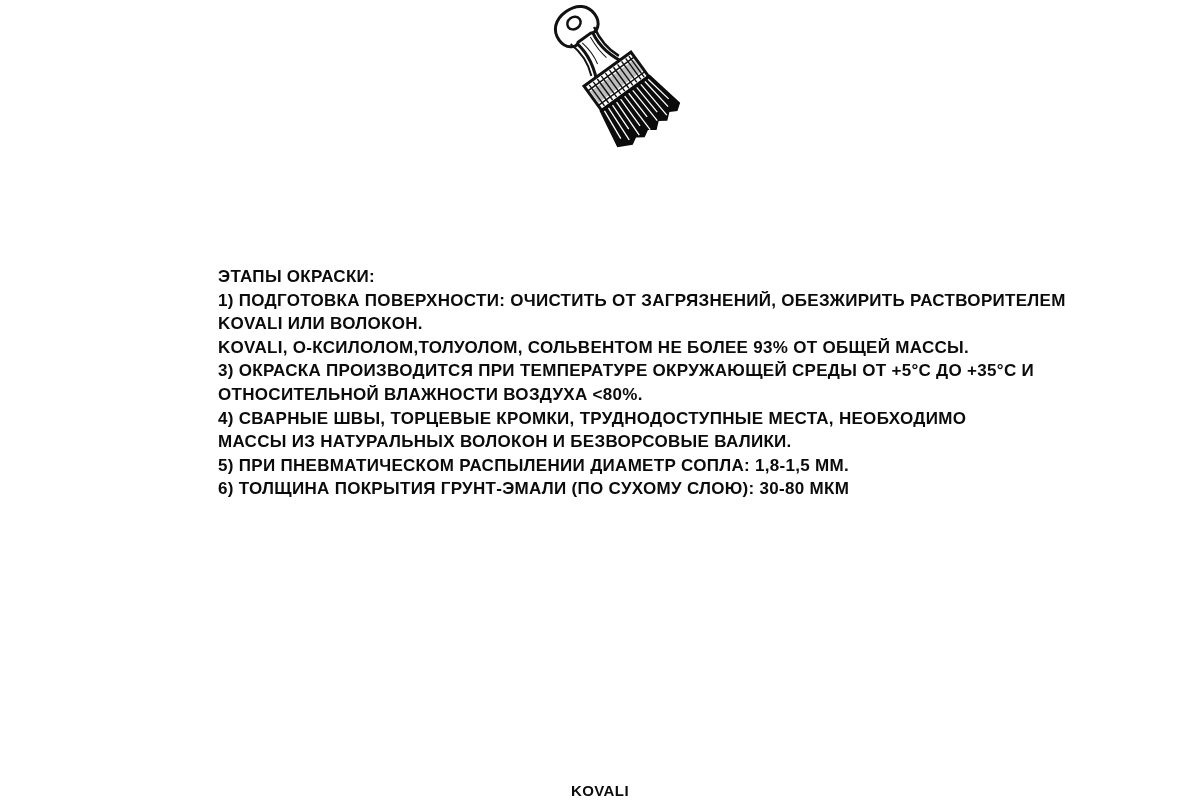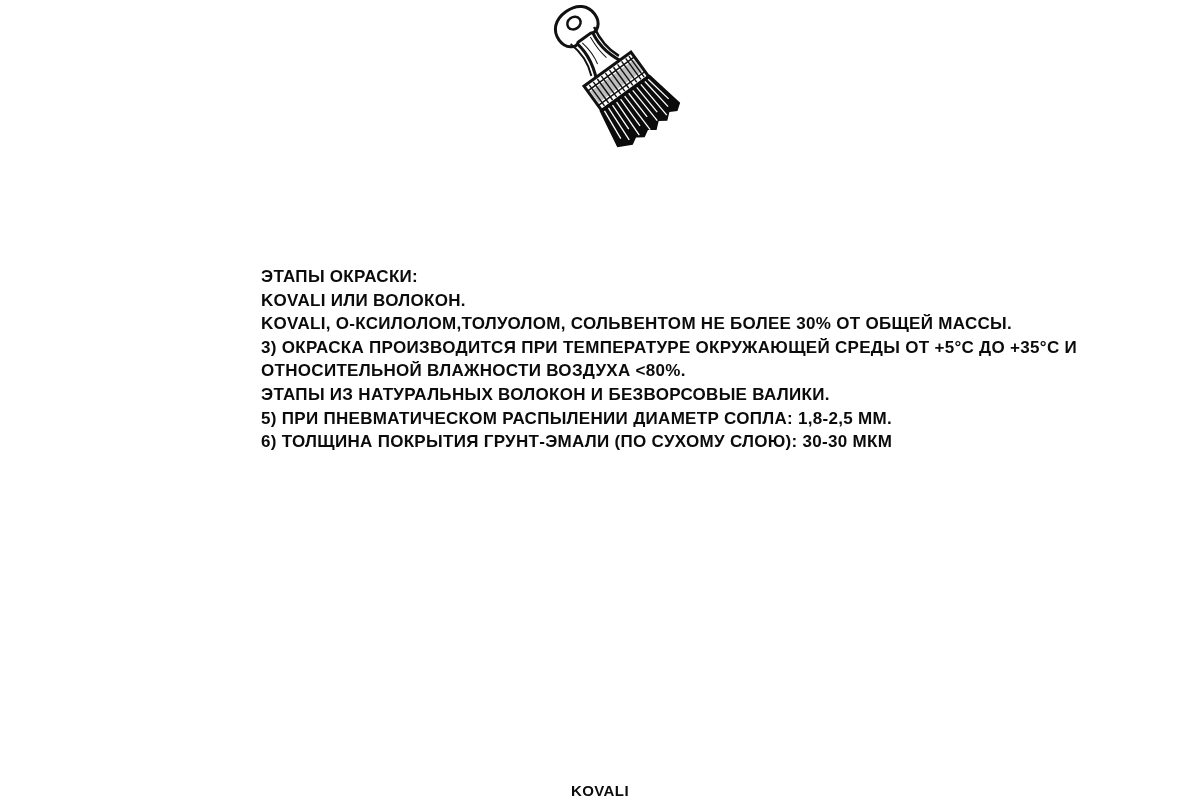--- a/index.html
+++ b/index.html
@@ -27,21 +27,20 @@
     top: 265px;
     color: #0b0b0b;
     font-weight: 700;
     font-size: 17px;
     line-height: 23.6px;
     letter-spacing: 0.3px;
     white-space: nowrap;
   }
   .text-block .line {
     height: 23.6px;
-    margin-left: 43px;
   }
   .footer {
     position: absolute;
     top: 782px;
     left: 0;
     width: 1200px;
     text-align: center;
     color: #0b0b0b;
     font-weight: 700;
     font-size: 15px;
@@ -99,22 +98,24 @@
         <line x1="103" y1="104" x2="106" y2="144"></line>
         <line x1="108" y1="104" x2="112" y2="138"></line>
         <line x1="112" y1="104" x2="117" y2="132"></line>
       </g>
     </g>
   </svg>
 </div>
 
 <div class="text-block">
   <div class="line">ЭТАПЫ ОКРАСКИ:</div>
+  <div class="line">1) ПОДГОТОВКА ПОВЕРХНОСТИ: ОЧИСТИТЬ ОТ ЗАГРЯЗНЕНИЙ, ОБЕЗЖИРИТЬ РАСТВОРИТЕЛЕМ</div>
   <div class="line">KOVALI ИЛИ ВОЛОКОН.</div>
-  <div class="line">KOVALI, О-КСИЛОЛОМ,ТОЛУОЛОМ, СОЛЬВЕНТОМ НЕ БОЛЕЕ 30% ОТ ОБЩЕЙ МАССЫ.</div>
+  <div class="line">KOVALI, О-КСИЛОЛОМ,ТОЛУОЛОМ, СОЛЬВЕНТОМ НЕ БОЛЕЕ 93% ОТ ОБЩЕЙ МАССЫ.</div>
   <div class="line">3) ОКРАСКА ПРОИЗВОДИТСЯ ПРИ ТЕМПЕРАТУРЕ ОКРУЖАЮЩЕЙ СРЕДЫ ОТ +5°С ДО +35°С И</div>
   <div class="line">ОТНОСИТЕЛЬНОЙ ВЛАЖНОСТИ ВОЗДУХА &lt;80%.</div>
-  <div class="line">ЭТАПЫ ИЗ НАТУРАЛЬНЫХ ВОЛОКОН И БЕЗВОРСОВЫЕ ВАЛИКИ.</div>
-  <div class="line">5) ПРИ ПНЕВМАТИЧЕСКОМ РАСПЫЛЕНИИ ДИАМЕТР СОПЛА: 1,8-2,5 ММ.</div>
-  <div class="line">6) ТОЛЩИНА ПОКРЫТИЯ ГРУНТ-ЭМАЛИ (ПО СУХОМУ СЛОЮ): 30-30 МКМ</div>
+  <div class="line">4) СВАРНЫЕ ШВЫ, ТОРЦЕВЫЕ КРОМКИ, ТРУДНОДОСТУПНЫЕ МЕСТА, НЕОБХОДИМО</div>
+  <div class="line">МАССЫ ИЗ НАТУРАЛЬНЫХ ВОЛОКОН И БЕЗВОРСОВЫЕ ВАЛИКИ.</div>
+  <div class="line">5) ПРИ ПНЕВМАТИЧЕСКОМ РАСПЫЛЕНИИ ДИАМЕТР СОПЛА: 1,8-1,5 ММ.</div>
+  <div class="line">6) ТОЛЩИНА ПОКРЫТИЯ ГРУНТ-ЭМАЛИ (ПО СУХОМУ СЛОЮ): 30-80 МКМ</div>
 </div>
 
 <div class="footer">KOVALI</div>
 
 </body></html>

